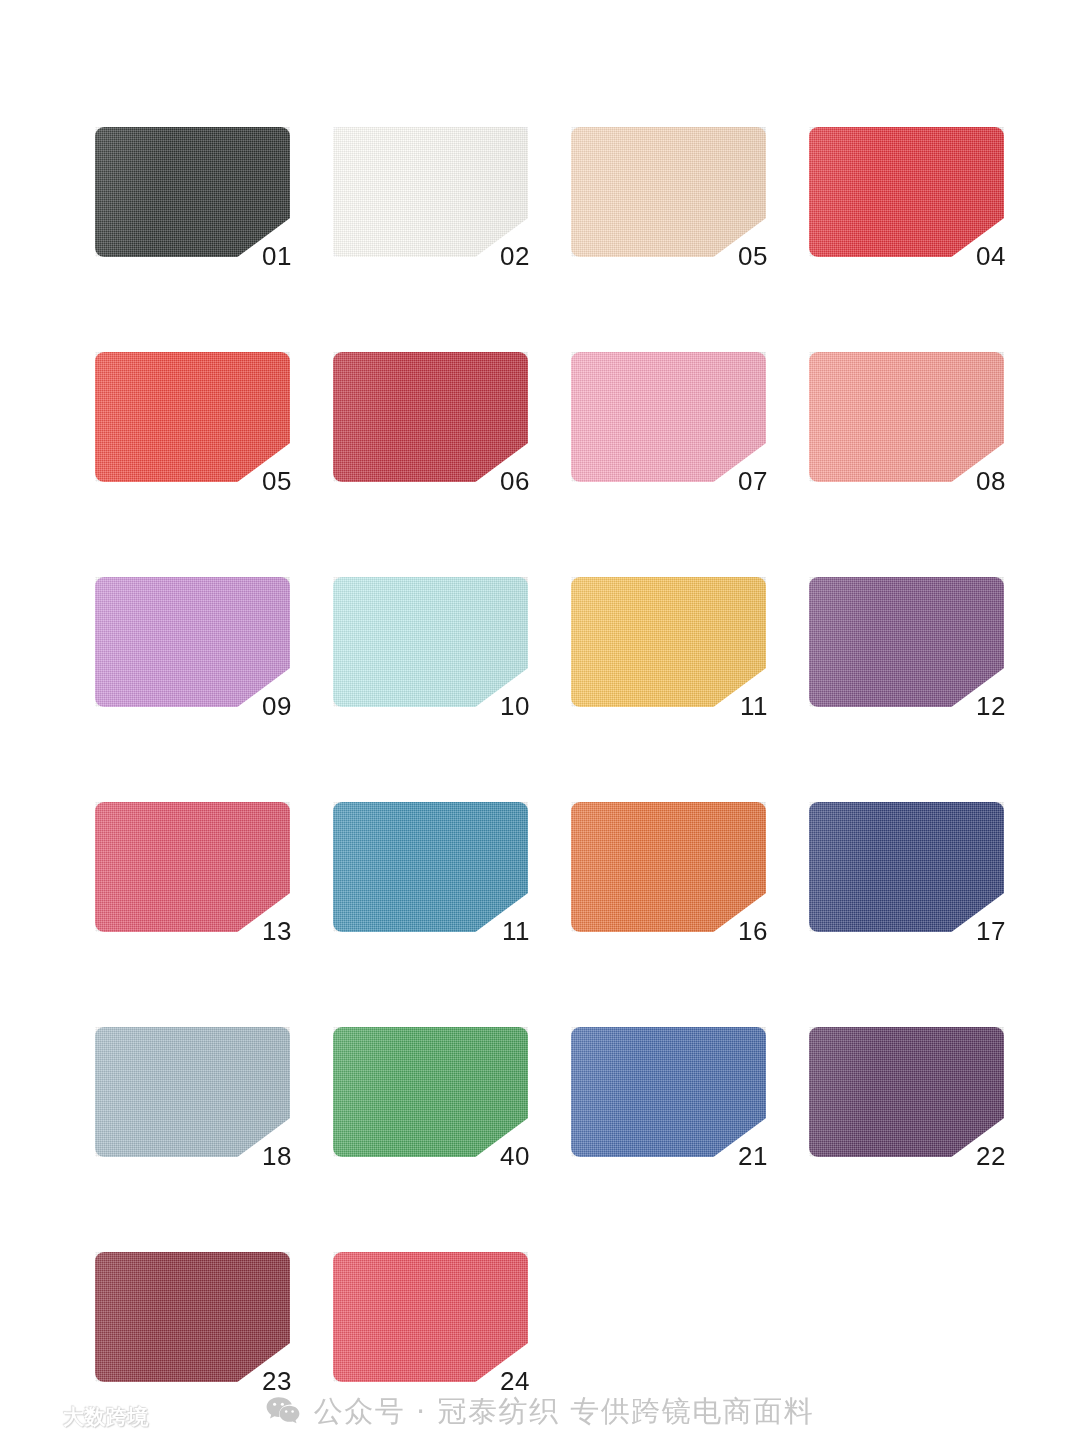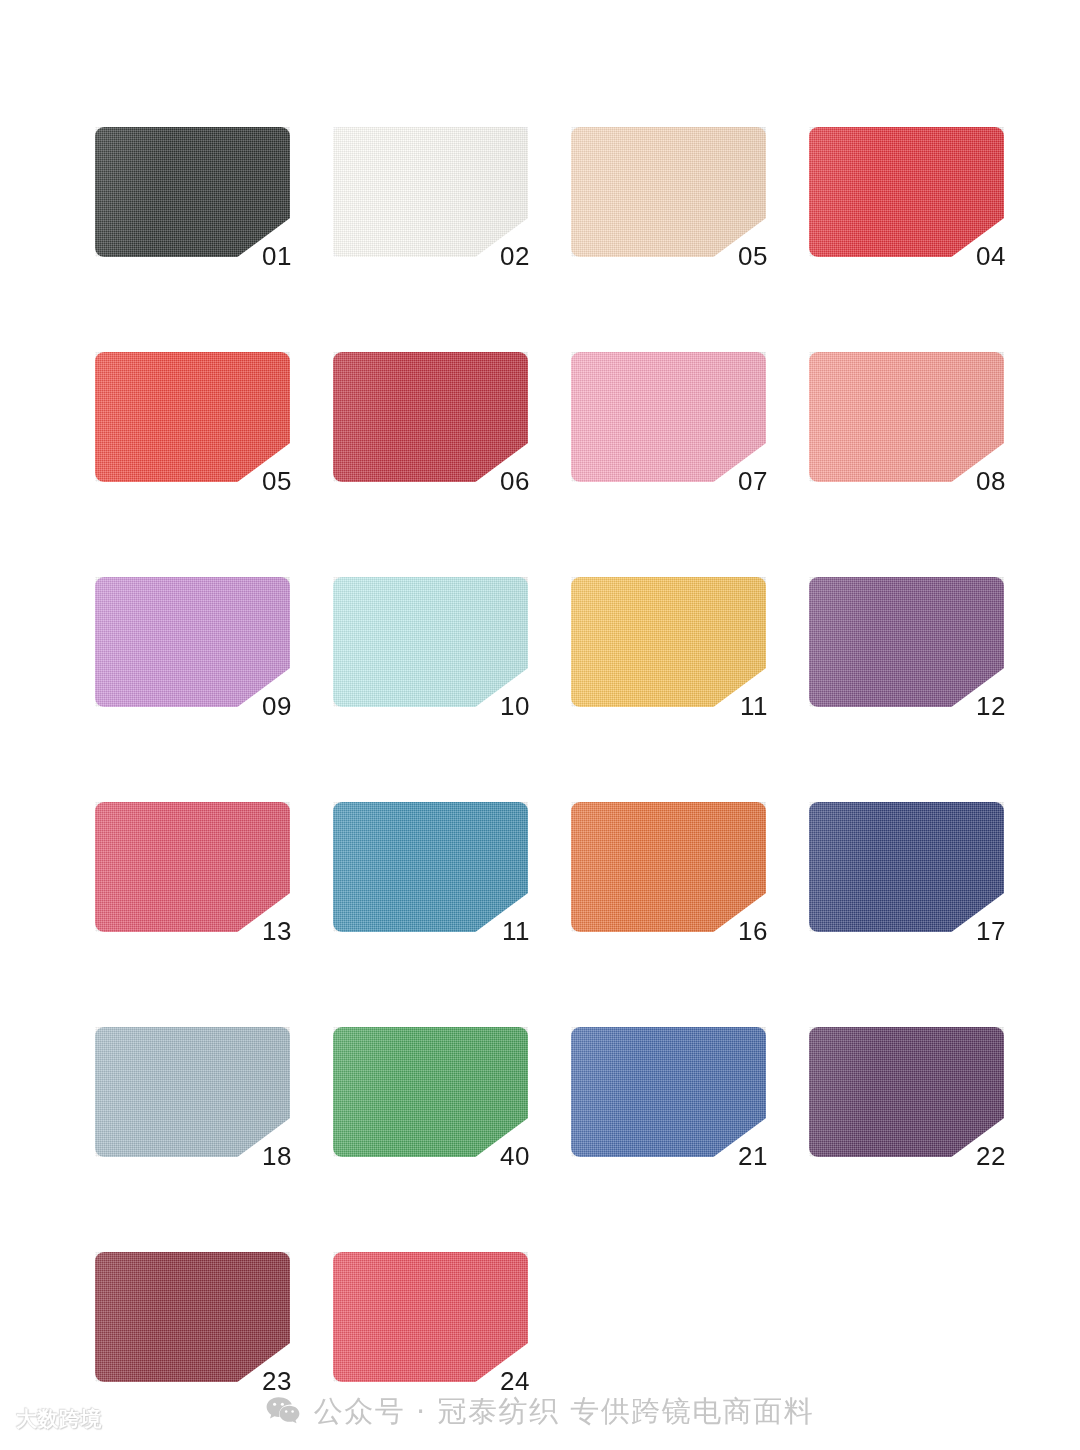--- a/index.html
+++ b/index.html
@@ -132,21 +132,20 @@
 
   
   #watermark {
     position: absolute;
     left: 16px;
     bottom: 20px;
     display: flex;
     align-items: center;
     gap: 7px;
     opacity: 0.55;
-    flex-direction: column;
   }
 
   #watermark-mark {
     display: block;
     width: 40px;
     height: 26px;
     flex: none;
   }
 
   #watermark-text {

